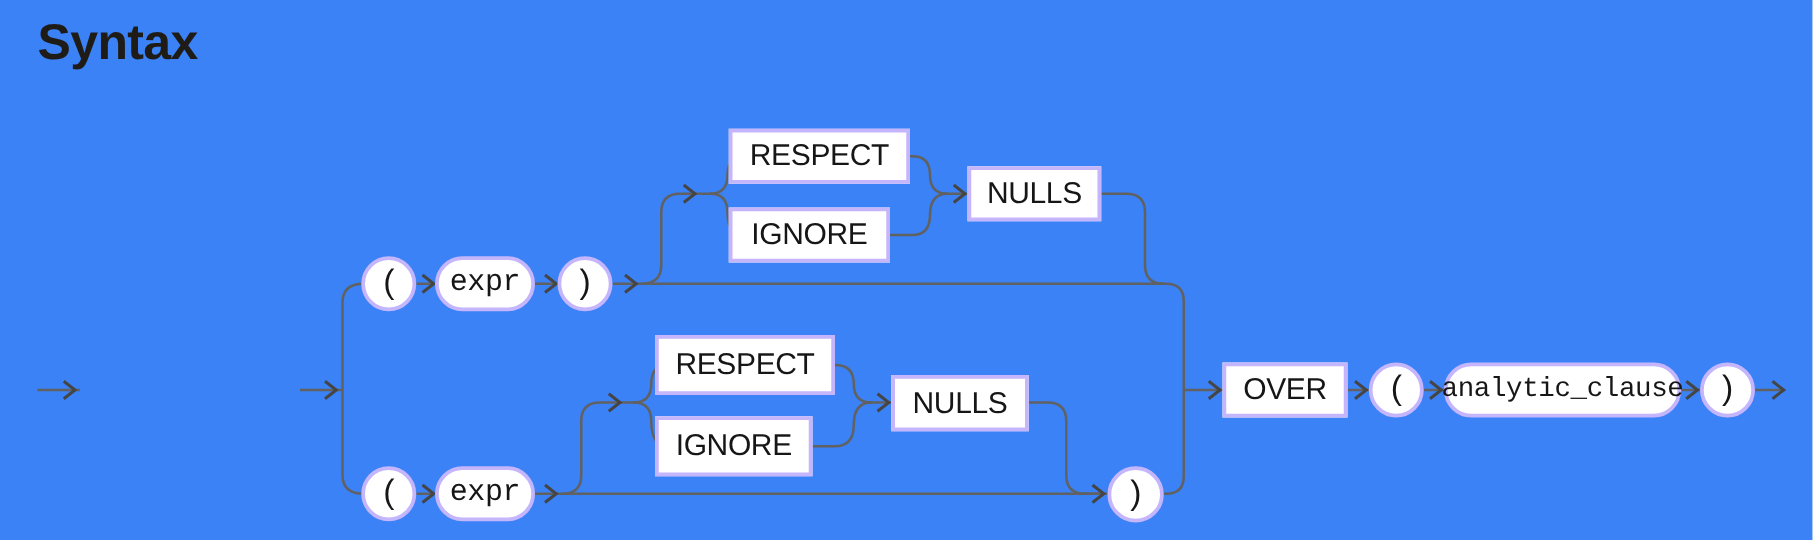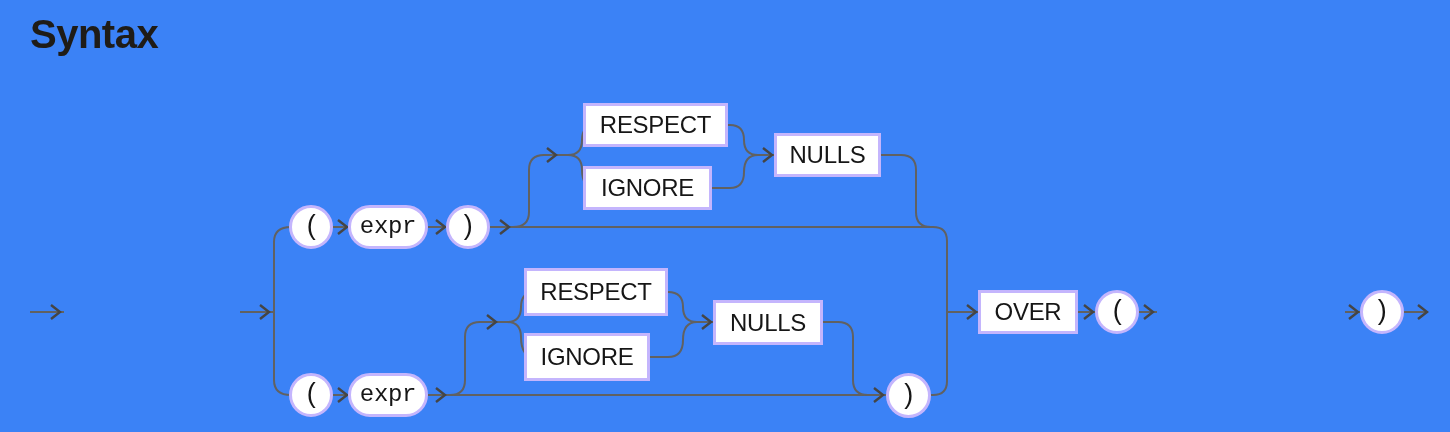--- a/index.html
+++ b/index.html
@@ -132,15 +132,16 @@
 
   <div class="node circ" style="left:289px; top:373px; width:44px; height:44px;">(</div>
   <div class="node pill" style="left:348px; top:373px; width:80px; height:44px;">expr</div>
   <div class="node" style="left:524px; top:268px; width:144px; height:48px;">RESPECT</div>
   <div class="node" style="left:524px; top:333px; width:126px; height:48px;">IGNORE</div>
   <div class="node" style="left:713px; top:300px; width:110px; height:45px;">NULLS</div>
   <div class="node circ" style="left:886px; top:373px; width:45px; height:45px;">)</div>
 
   <div class="node" style="left:978px; top:290px; width:100px; height:44px;">OVER</div>
   <div class="node circ" style="left:1095px; top:290px; width:44px; height:44px;">(</div>
+  <div class="node pill small-text" style="left:1155px; top:290px; width:190px; height:44px;">analytic_clause</div>
   <div class="node circ" style="left:1360px; top:290px; width:44px; height:44px;">)</div>
 
 </div>
 
 </body></html>

